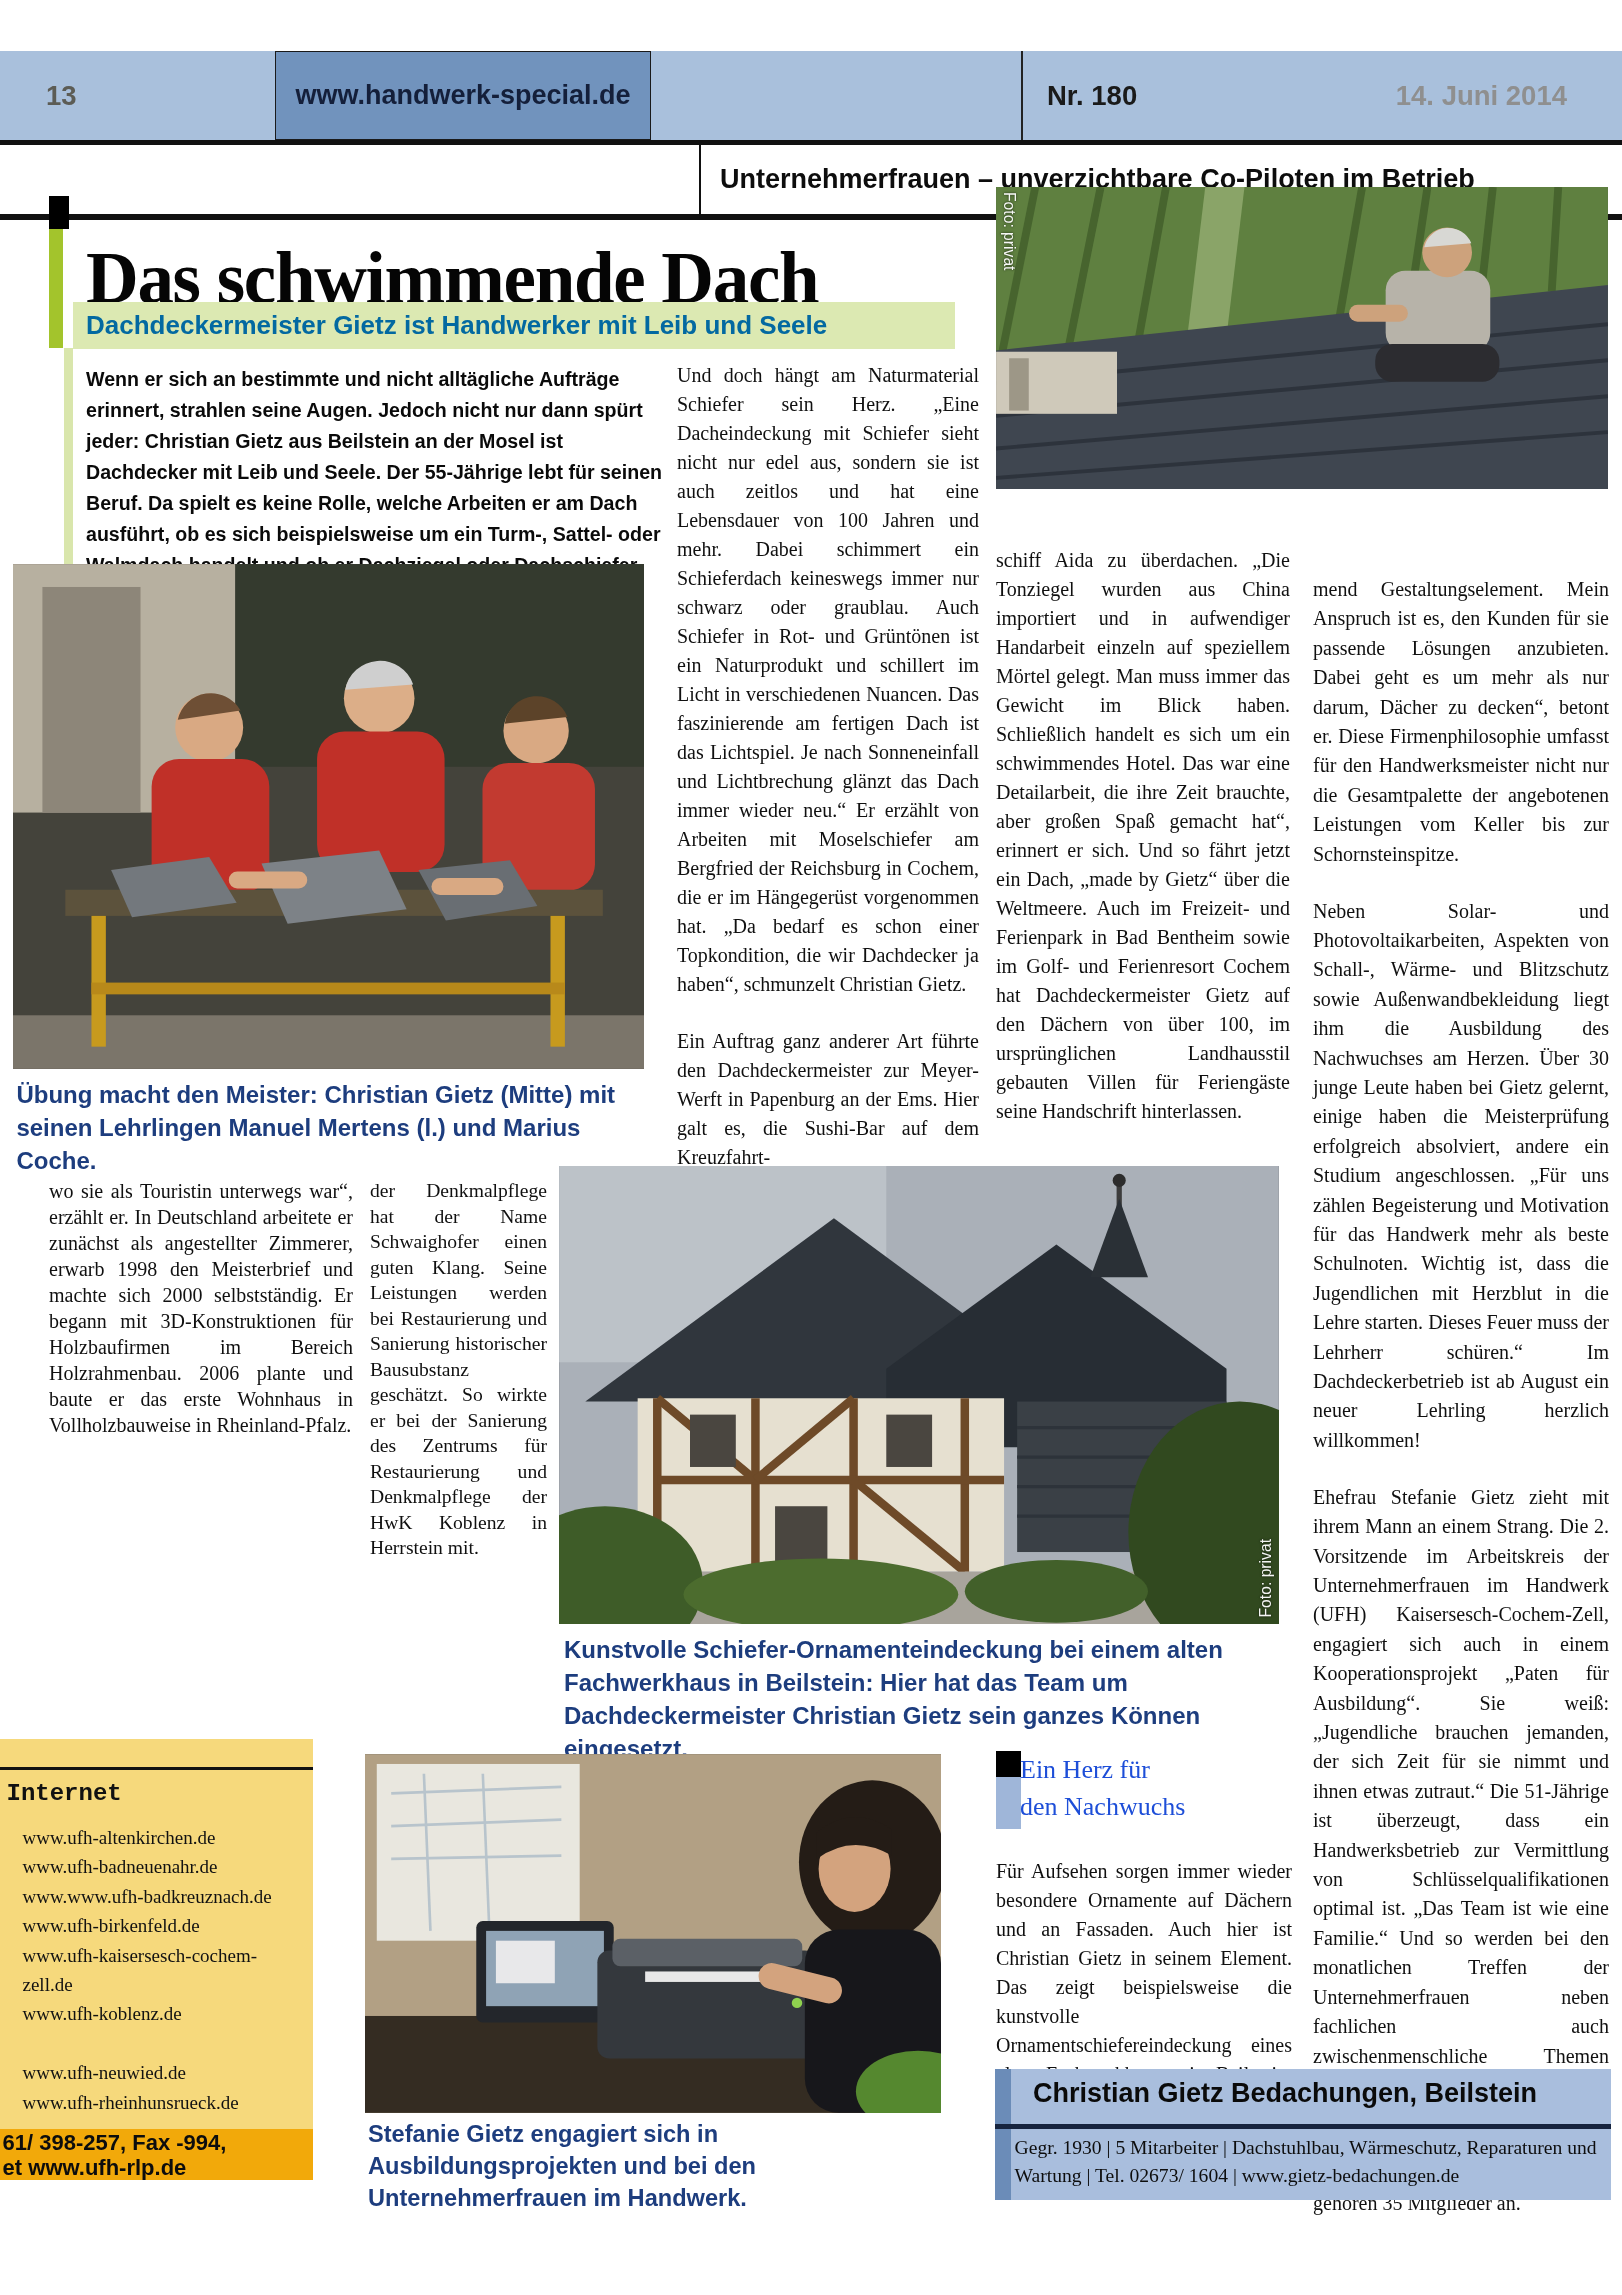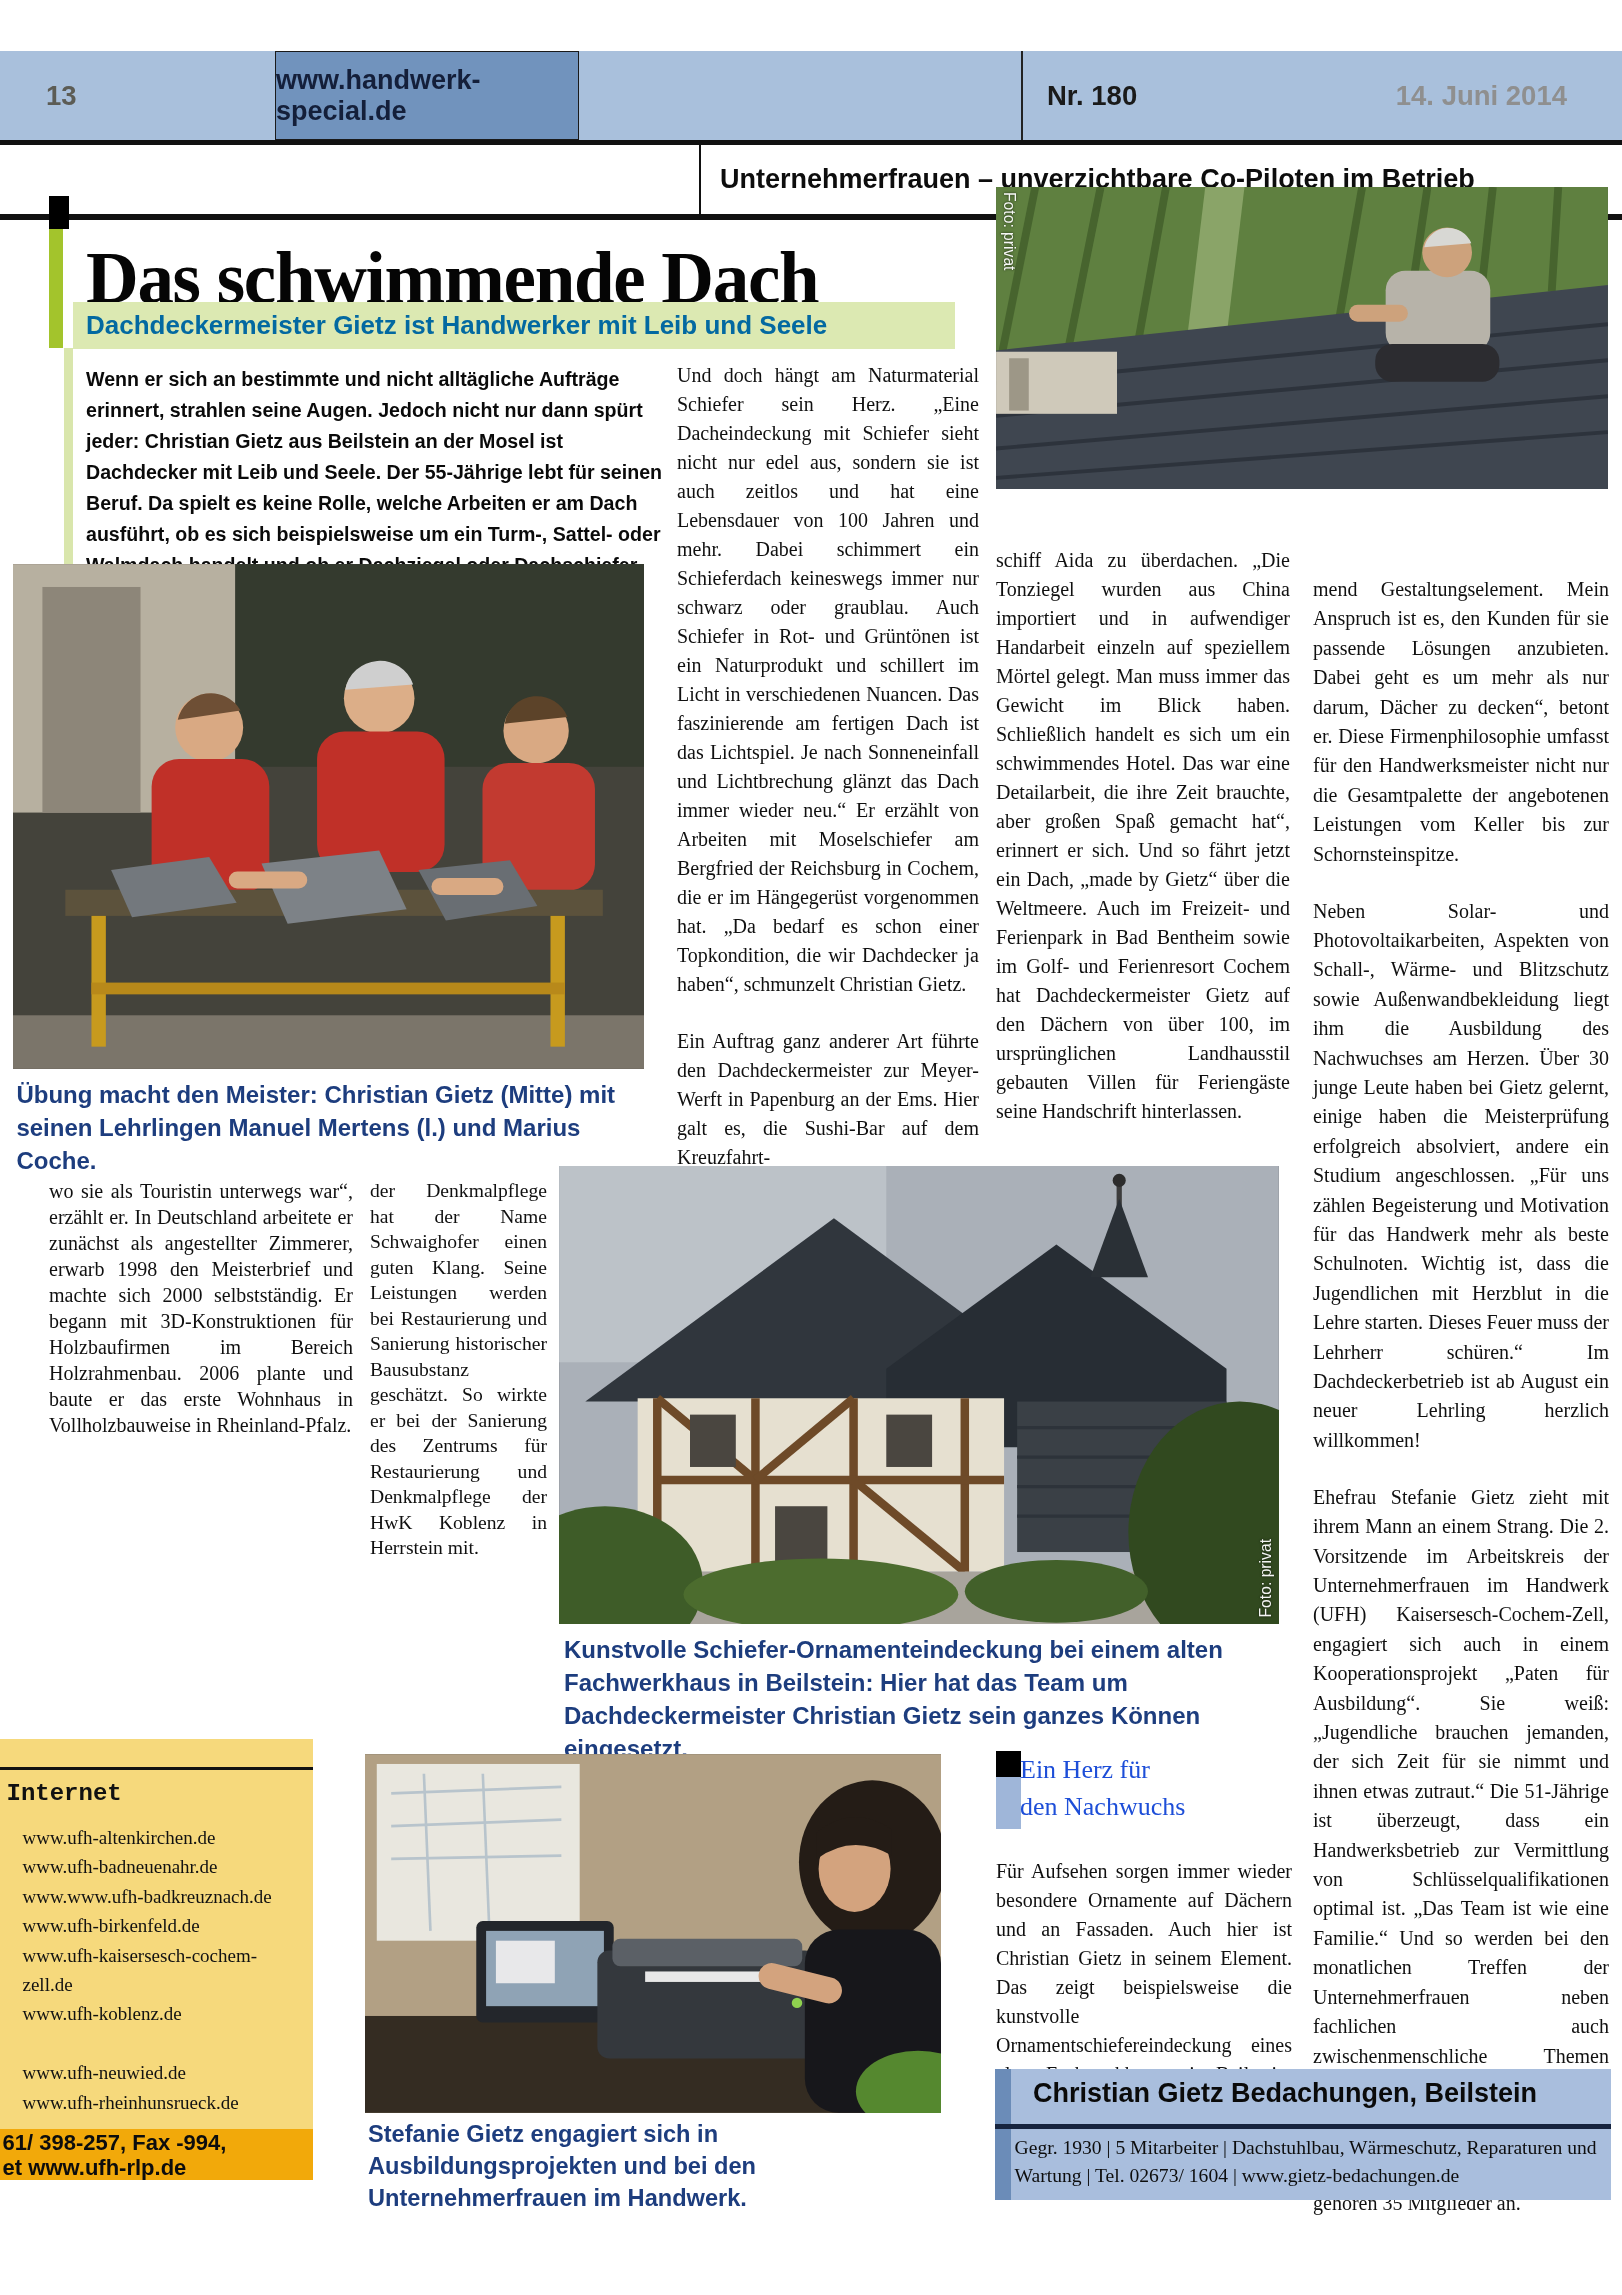--- a/index.html
+++ b/index.html
@@ -2,21 +2,21 @@
 <html style="font-size:10.5px"><head>
 <meta charset="utf-8">
 <style>
   html,body{margin:0;padding:0;background:#e8e8e8;}
   .page{position:relative;width:1623px;height:2295px;background:#ffffff;overflow:hidden;
         font-family:"Liberation Serif",serif;color:#111;}
   
   .header-bar{position:absolute;left:0;top:51px;width:1623px;height:89px;background:#a9c0dc;}
   .page-number{position:absolute;left:46px;top:51px;height:89px;line-height:89px;
         font-family:"Liberation Sans",sans-serif;font-weight:bold;font-size:27.5px;color:#5c5c55;}
-  .site-box{position:absolute;left:275px;top:51px;width:304px;height:89px;background:#7193bd;
+  .site-box{position:absolute;left:275px;top:51px;width:376px;height:89px;background:#7193bd;
         border:1.3px solid #1a1a1a;box-sizing:border-box;display:flex;align-items:center;justify-content:center;
         font-family:"Liberation Sans",sans-serif;font-weight:bold;font-size:27px;color:#141f3a;}
   .bar-divider{position:absolute;left:1021px;top:51px;width:2px;height:89px;background:#222;}
   .issue{position:absolute;left:1047px;top:51px;height:89px;line-height:89px;
         font-family:"Liberation Sans",sans-serif;font-weight:bold;font-size:27.5px;color:#1a1a1a;}
   .date{position:absolute;right:56px;top:51px;height:92px;line-height:89px;
         font-family:"Liberation Sans",sans-serif;font-weight:bold;font-size:27.5px;color:#8f8f8f;}
   .rule-a{position:absolute;left:0;top:140px;width:1623px;height:4.6px;background:#111;}
   .slogan-divider{position:absolute;left:699px;top:145px;width:2px;height:69px;background:#111;}
   .slogan{position:absolute;left:720px;top:145px;height:69px;line-height:69px;

